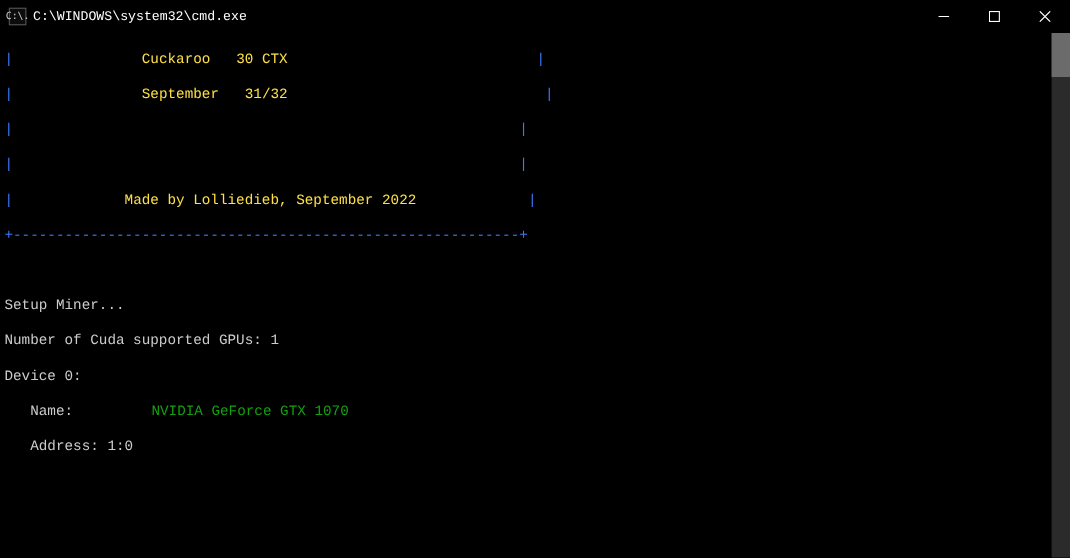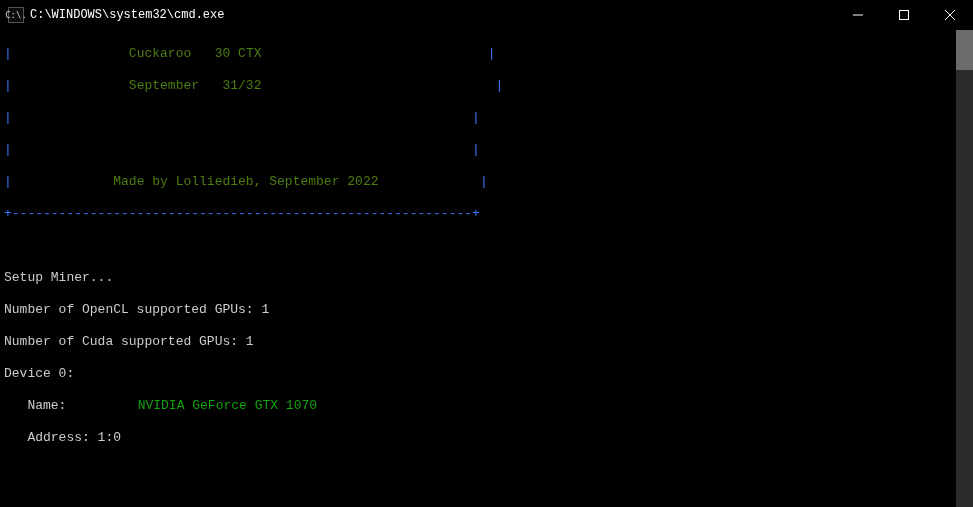--- a/index.html
+++ b/index.html
@@ -51,21 +51,21 @@
       background: #000;
       color: #ccc;
       line-height: 16px;
       white-space: pre;
       height: calc(100% - 30px);
       overflow: hidden;
       position: relative;
     }
     .line { height: 16px; }
     .blue { color: #3b78ff; }
-    .white-b { color: #4d7c0f; }
+    .white-b { color: #fde047; }
     .green { color: #13a10e; padding-left: 40px; }
     .scrollbar {
       position: absolute;
       right: 0;
       top: 30px;
       bottom: 0;
       width: 17px;
       background: #2b2b2b;
     }
     .scrollbar-thumb {
@@ -104,21 +104,20 @@
 
 <div class="console-body">
 <div class="line"><span class="blue">|</span><span class="white-b">               </span><span class="white-b">Cuckaroo</span><span class="white-b">   </span><span class="white-b">30 CTX</span><span>                             </span><span class="blue">|</span></div>
 <div class="line"><span class="blue">|</span><span class="white-b">               </span><span class="white-b">September</span><span class="white-b">   </span><span class="white-b">31/32</span><span>                              </span><span class="blue">|</span></div>
 <div class="line"><span class="blue">|</span><span>                                                           </span><span class="blue">|</span></div>
 <div class="line"><span class="blue">|</span><span>                                                           </span><span class="blue">|</span></div>
 <div class="line"><span class="blue">|</span><span class="white-b">             </span><span class="white-b">Made by Lolliedieb, September 2022</span><span>             </span><span class="blue">|</span></div>
 <div class="line blue">+-----------------------------------------------------------+</div>
 <div class="line"></div>
 <div class="line">Setup Miner...</div>
-<div class="line">Number of OpenCL supported GPUs: 1</div>
 <div class="line">Number of Cuda supported GPUs: 1</div>
 <div class="line">Device 0:</div>
 <div class="line"><span>   Name:    </span><span class="green">NVIDIA GeForce GTX 1070</span></div>
 <div class="line">   Address: 1:0</div>
 
 
 
 
 
 

